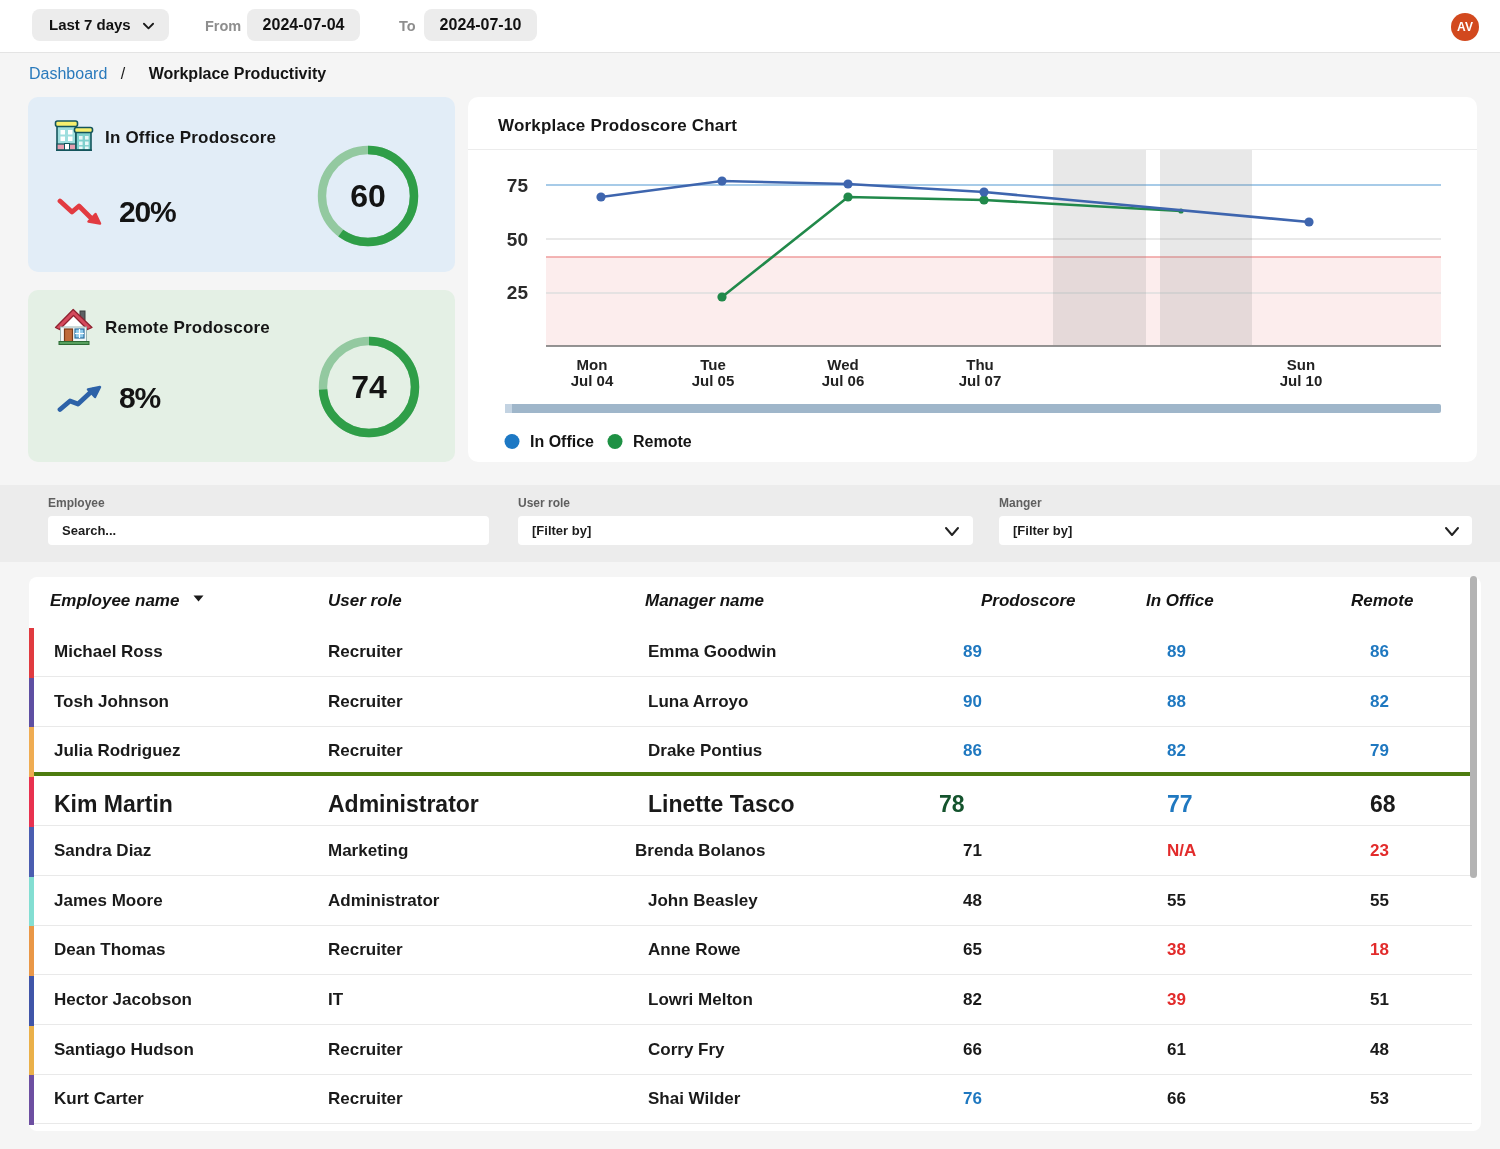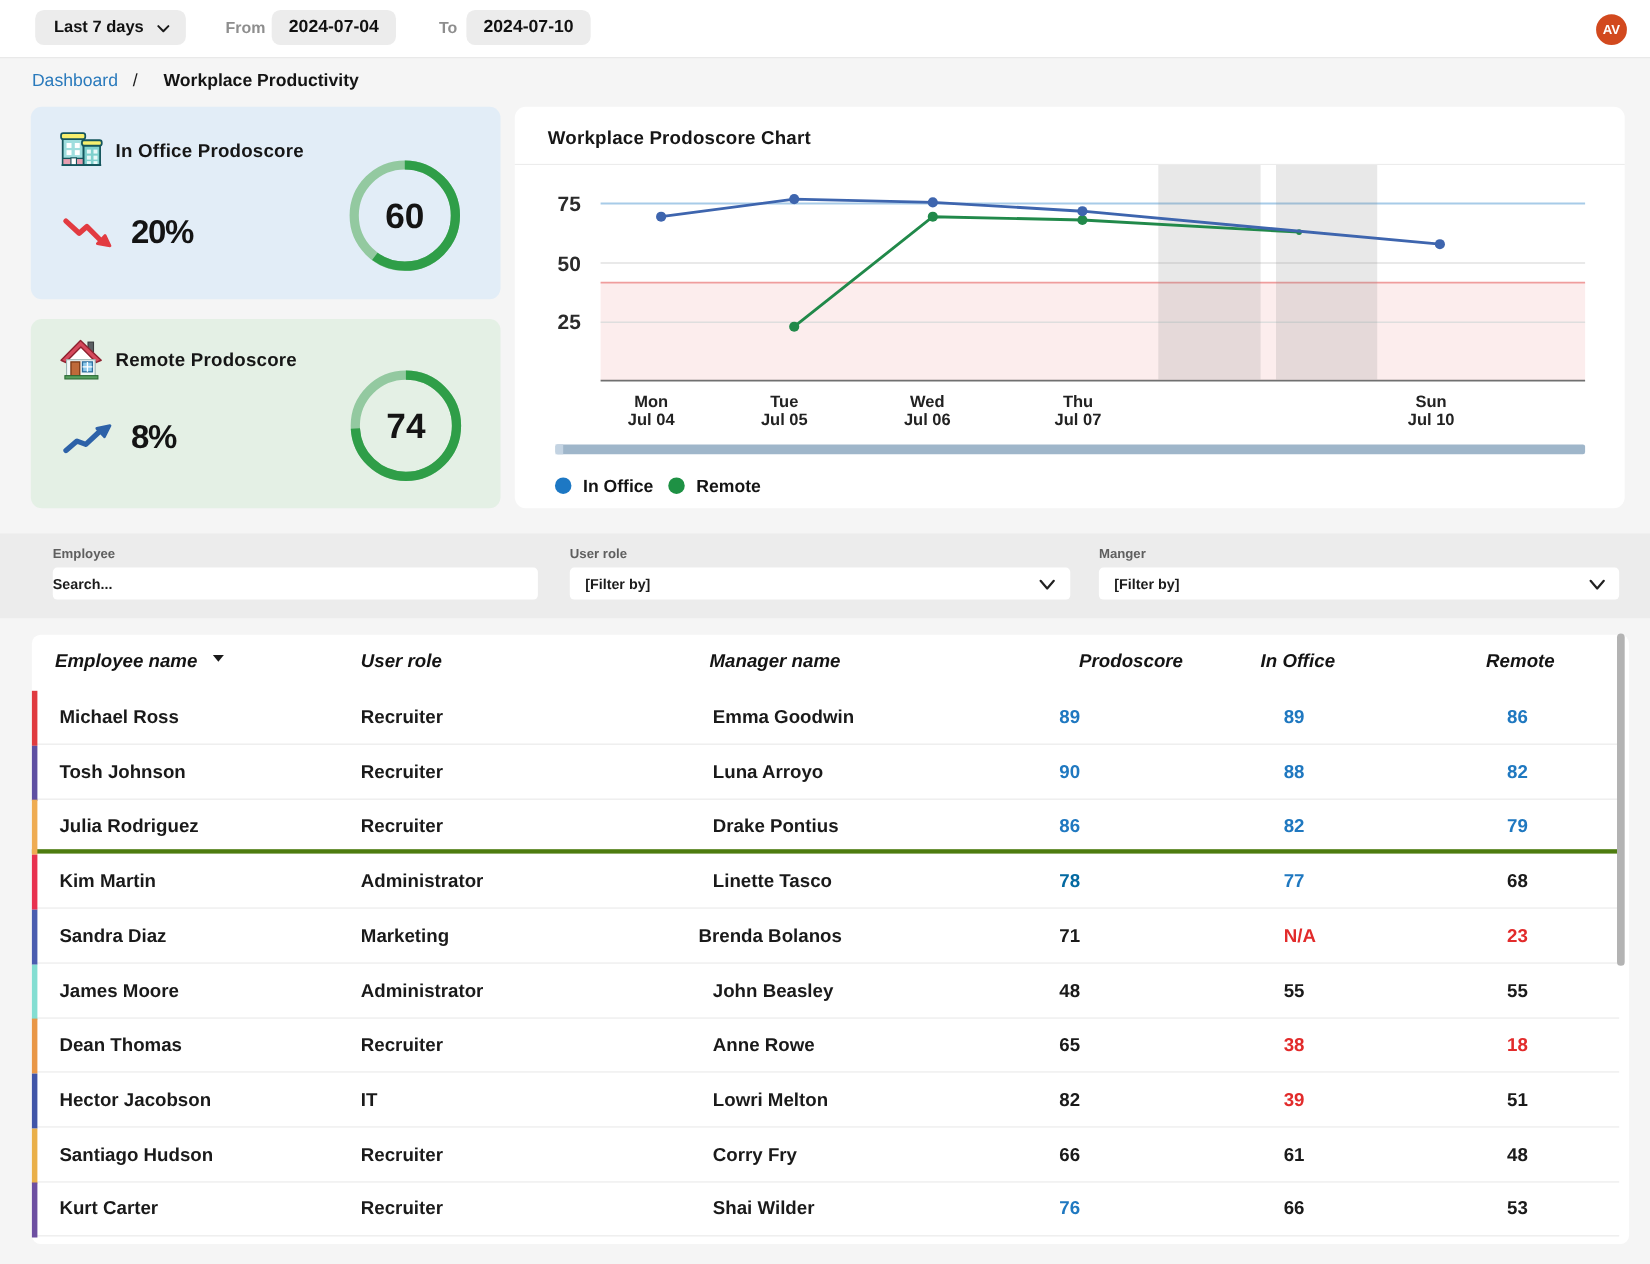--- a/index.html
+++ b/index.html
@@ -139,21 +139,21 @@
     <circle cx="44" cy="291.5" r="7.5" fill="#1d78c4"></circle>
     <text x="62" y="297" font-size="16" font-weight="bold" fill="#141414">In Office</text>
     <circle cx="147" cy="291.5" r="7.5" fill="#1e9144"></circle>
     <text x="165" y="297" font-size="16" font-weight="bold" fill="#141414">Remote</text>
   </svg>
 
   <div class="abs" style="left:0;top:485px;width:1500px;height:77px;background:#ececec;"></div>
   <div class="abs" style="left:48px;top:496px;font-size:12px;font-weight:bold;color:#5f5f5f;">Employee</div>
   <div class="abs" style="left:518px;top:496px;font-size:12px;font-weight:bold;color:#5f5f5f;">User role</div>
   <div class="abs" style="left:999px;top:496px;font-size:12px;font-weight:bold;color:#5f5f5f;">Manger</div>
-  <div class="abs" style="left:48px;top:516px;width:441px;height:29px;background:#fff;border-radius:4px;font-size:13px;font-weight:bold;color:#1c1c1c;line-height:29px;padding-left:0;">Search...</div>
+  <div class="abs" style="left:48px;top:516px;width:441px;height:29px;background:#fff;border-radius:4px;font-size:13px;font-weight:bold;color:#1c1c1c;line-height:29px;padding-left:14px;">Search...</div>
   <div class="abs" style="left:518px;top:516px;width:455px;height:29px;background:#fff;border-radius:4px;font-size:13px;font-weight:bold;color:#1c1c1c;line-height:29px;padding-left:14px;">[Filter by]</div>
   <svg class="abs" style="left:944px;top:526px;" width="16" height="12" viewBox="0 0 16 12">
       <path d="M2 2 L8 9 L14 2" fill="none" stroke="#222" stroke-width="2" stroke-linecap="round" stroke-linejoin="round"></path>
     </svg>
   <div class="abs" style="left:999px;top:516px;width:473px;height:29px;background:#fff;border-radius:4px;font-size:13px;font-weight:bold;color:#1c1c1c;line-height:29px;padding-left:14px;">[Filter by]</div>
   <svg class="abs" style="left:1444px;top:526px;" width="16" height="12" viewBox="0 0 16 12">
       <path d="M2 2 L8 9 L14 2" fill="none" stroke="#222" stroke-width="2" stroke-linecap="round" stroke-linejoin="round"></path>
     </svg>
 
   <div class="abs" style="left:29px;top:577px;width:1452px;height:554px;background:#fff;border-radius:8px;"></div>
@@ -189,26 +189,26 @@
       </div>
       <div class="abs" style="left:0;top:99px;width:1443px;height:49px;border-bottom:4px solid #4d7c0f;font-size:17px;font-weight:bold;color:#1a1a1a;">
         <div class="abs" style="left:0;top:0;width:5px;height:50px;background:#efac52;"></div>
         <span class="abs" style="left:25px;top:14px;">Julia Rodriguez</span>
         <span class="abs" style="left:299px;top:14px;">Recruiter</span>
         <span class="abs" style="left:619px;top:14px;">Drake Pontius</span>
         <span class="abs" style="left:934px;top:14px;color:#1f78c0;">86</span>
         <span class="abs" style="left:1138px;top:14px;color:#1f78c0;">82</span>
         <span class="abs" style="left:1341px;top:14px;color:#1f78c0;">79</span>
       </div>
-      <div class="abs" style="left:0;top:149px;width:1443px;height:49px;border-bottom:1px solid #e9e9e9;font-size:17px;font-weight:bold;color:#1a1a1a;">
+      <div class="abs" style="left:0;top:149px;width:1443px;height:49px;border-bottom:1px solid #e9e9e9;font-size:23px;font-weight:bold;color:#1a1a1a;">
         <div class="abs" style="left:0;top:0;width:5px;height:50px;background:#e8314f;"></div>
         <span class="abs" style="left:25px;top:14px;">Kim Martin</span>
         <span class="abs" style="left:299px;top:14px;">Administrator</span>
         <span class="abs" style="left:619px;top:14px;">Linette Tasco</span>
-        <span class="abs" style="left:934px;top:14px;color:#0369a1;">78</span>
+        <span class="abs" style="left:910px;top:14px;color:#14532d;">78</span>
         <span class="abs" style="left:1138px;top:14px;color:#1f78c0;">77</span>
         <span class="abs" style="left:1341px;top:14px;color:#1a1a1a;">68</span>
       </div>
       <div class="abs" style="left:0;top:199px;width:1443px;height:49px;border-bottom:1px solid #e9e9e9;font-size:17px;font-weight:bold;color:#1a1a1a;">
         <div class="abs" style="left:0;top:0;width:5px;height:50px;background:#4a5db0;"></div>
         <span class="abs" style="left:25px;top:14px;">Sandra Diaz</span>
         <span class="abs" style="left:299px;top:14px;">Marketing</span>
         <span class="abs" style="left:606px;top:14px;text-align:right;">Brenda Bolanos</span>
         <span class="abs" style="left:934px;top:14px;color:#1a1a1a;">71</span>
         <span class="abs" style="left:1138px;top:14px;color:#e22b2b;">N/A</span>

